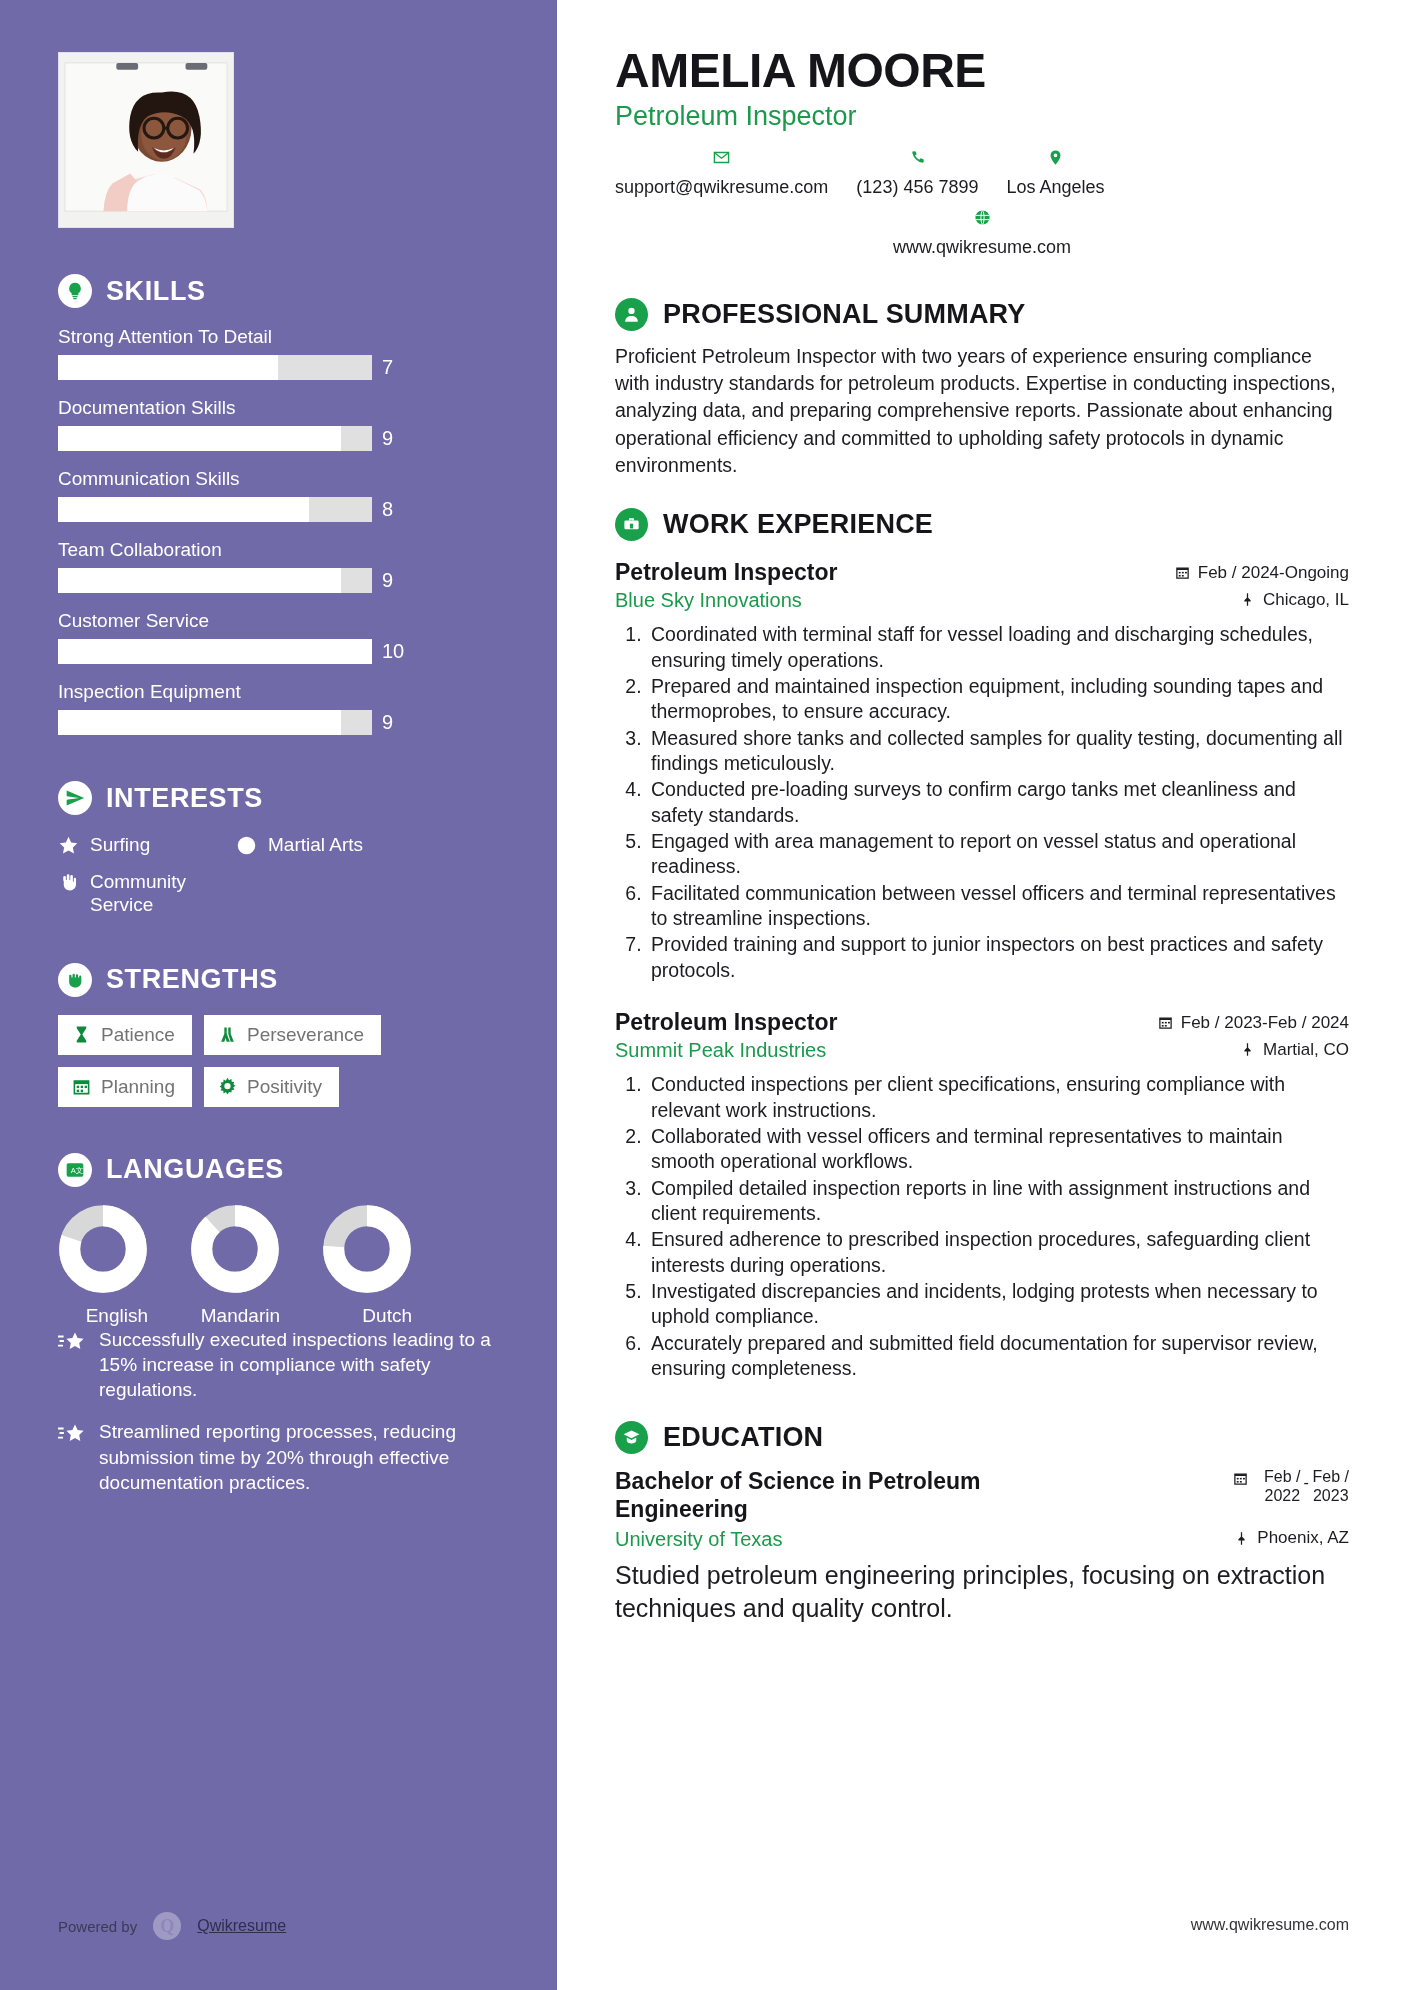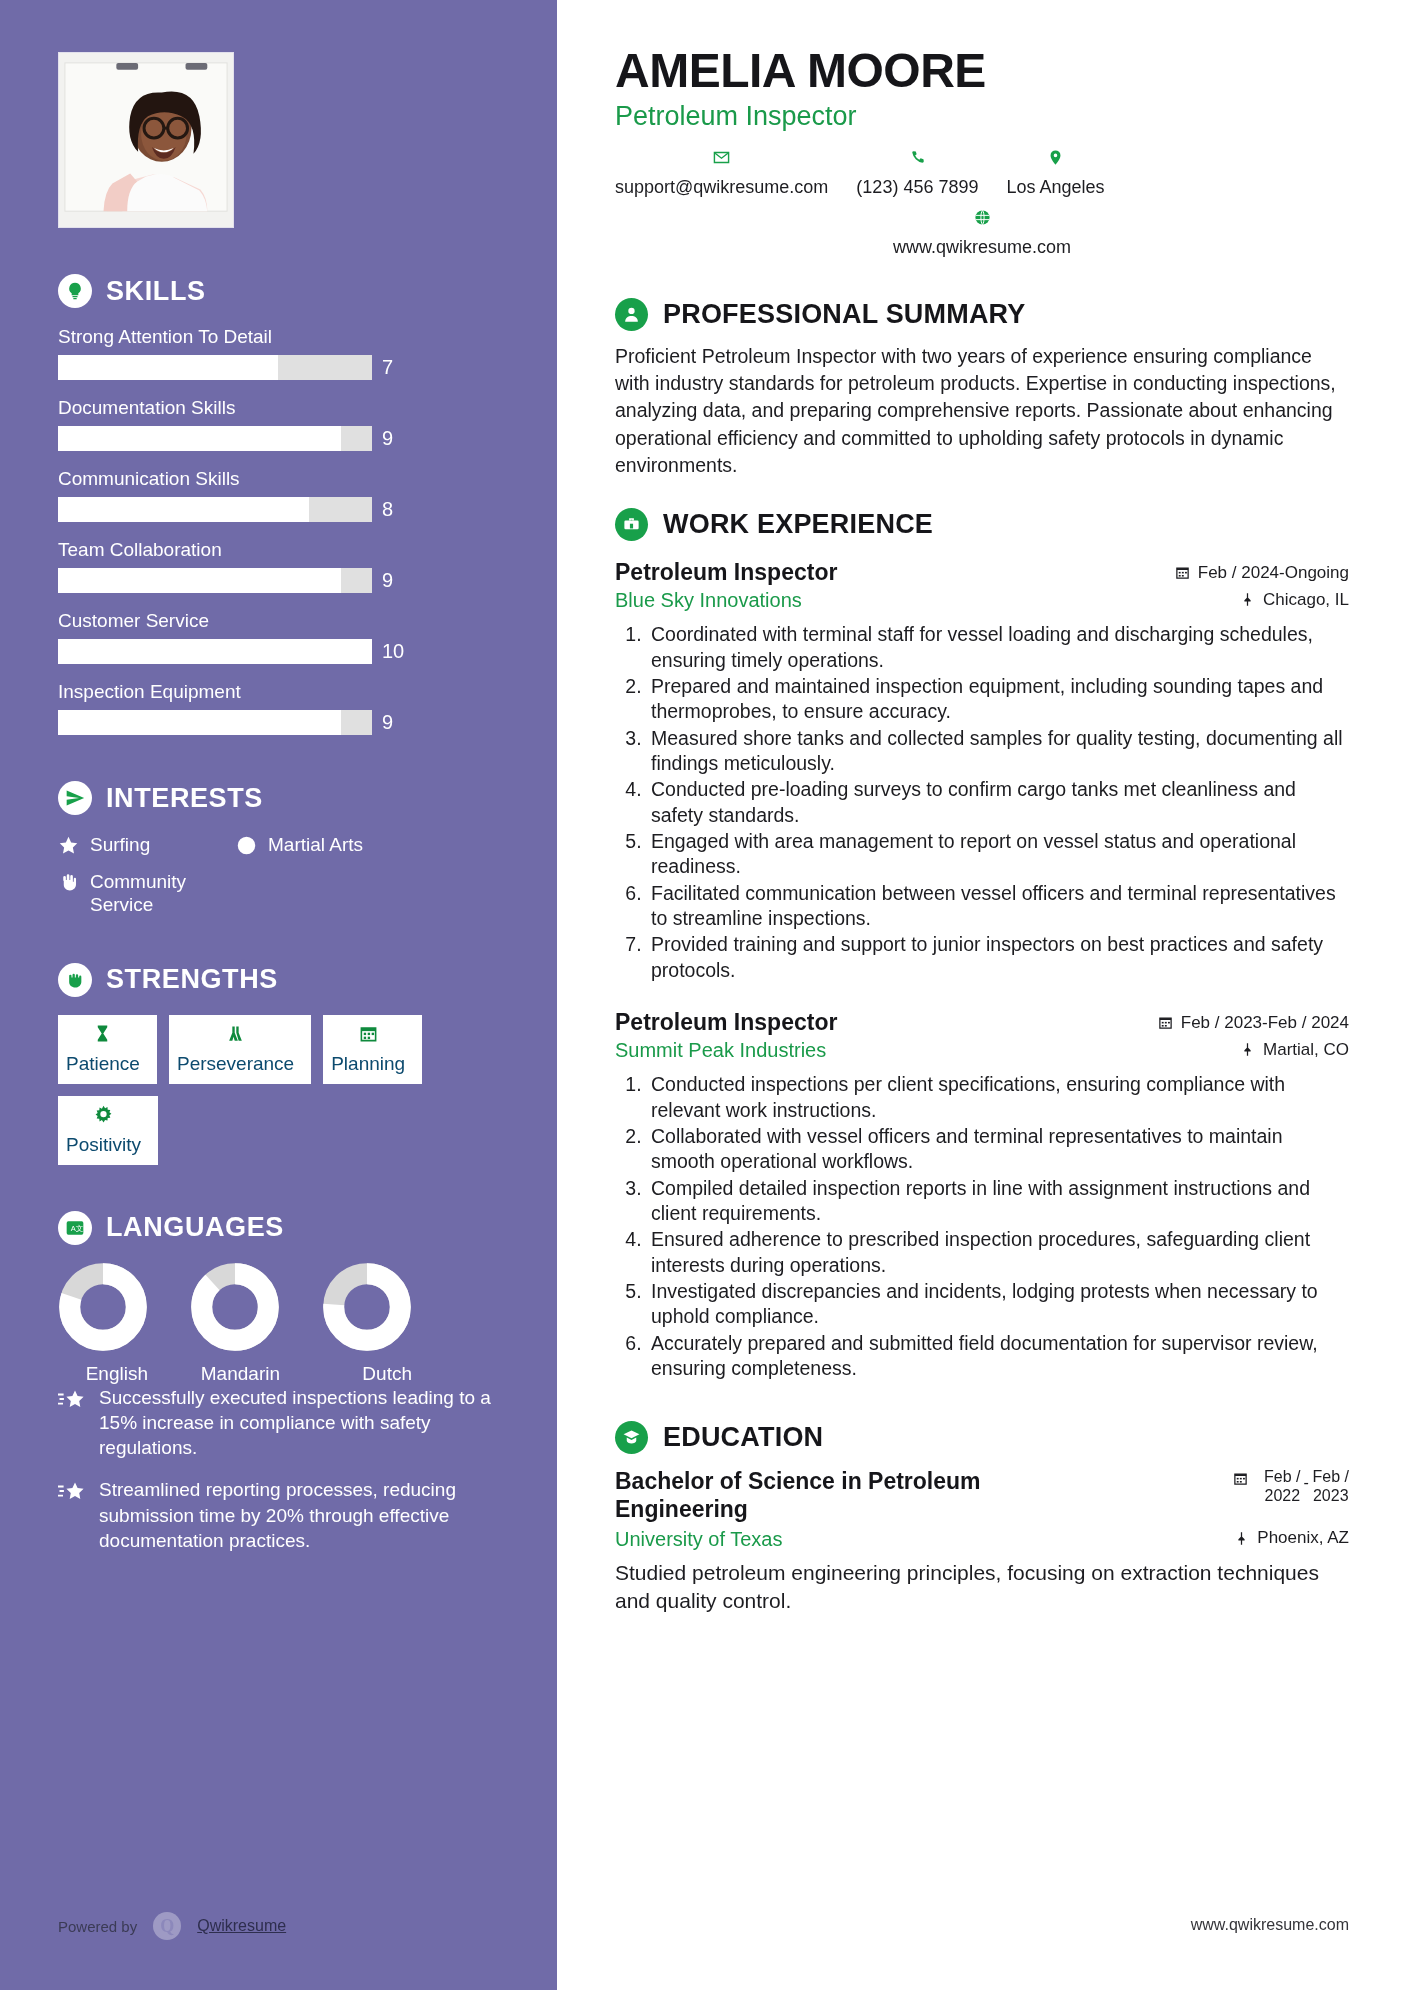--- a/index.html
+++ b/index.html
@@ -100,27 +100,26 @@
 
   
   .str-grid {
     display: flex;
     flex-wrap: wrap;
     gap: 12px 12px;
     max-width: 410px;
   }
   .chip {
     background: #ffffff;
-    padding: 9px 17px 9px 8px;
+    padding: 9px 17px 9px 14px;
     display: flex;
     align-items: center;
     gap: 10px;
-    color: #0c4a6e;
+    color: #737373;
     font-size: 19px;
-    flex-direction: column;
   }
   .chip svg { width: 19px; height: 19px; display:block; fill:#0f8a3d; }
 
   
   .lang-row {
     display: flex;
     gap: 42px;
     margin-top: 6px;
   }
   .lang { width: 90px; text-align: right; }
@@ -238,21 +237,21 @@
 
   .edu { margin-top: 14px; }
   .edu-top { display: flex; justify-content: space-between; align-items: flex-start; }
   .edu-title { font-size: 23px; font-weight: bold; color: #16161a; max-width: 430px; line-height: 1.2;}
   .edu-dates { display:flex; align-items:flex-start; gap:16px; font-size:16px; color:#1d1d21; }
   .edu-dates svg { width:15px; height:15px; display:block; fill:#1d1d21; margin-top:3px; flex:0 0 15px;}
   .dpair { display:flex; gap: 12px; }
   .dcol { text-align:center; line-height:1.15; }
   .edu-sub { display:flex; justify-content: space-between; align-items:baseline; margin-top: 4px;}
   .edu-school { font-size: 20px; color: #1a9a4a; }
-  .edu-desc { font-size: 21px; line-height: 1.35; color: #1d1d21; margin-top: 8px; }
+  .edu-desc { font-size: 25px; line-height: 1.35; color: #1d1d21; margin-top: 8px; }
 
   .footer-url {
     position: absolute;
     right: 58px;
     bottom: 56px;
     font-size: 16px;
     color: #35353a;
   }
 </style>
 </head>

